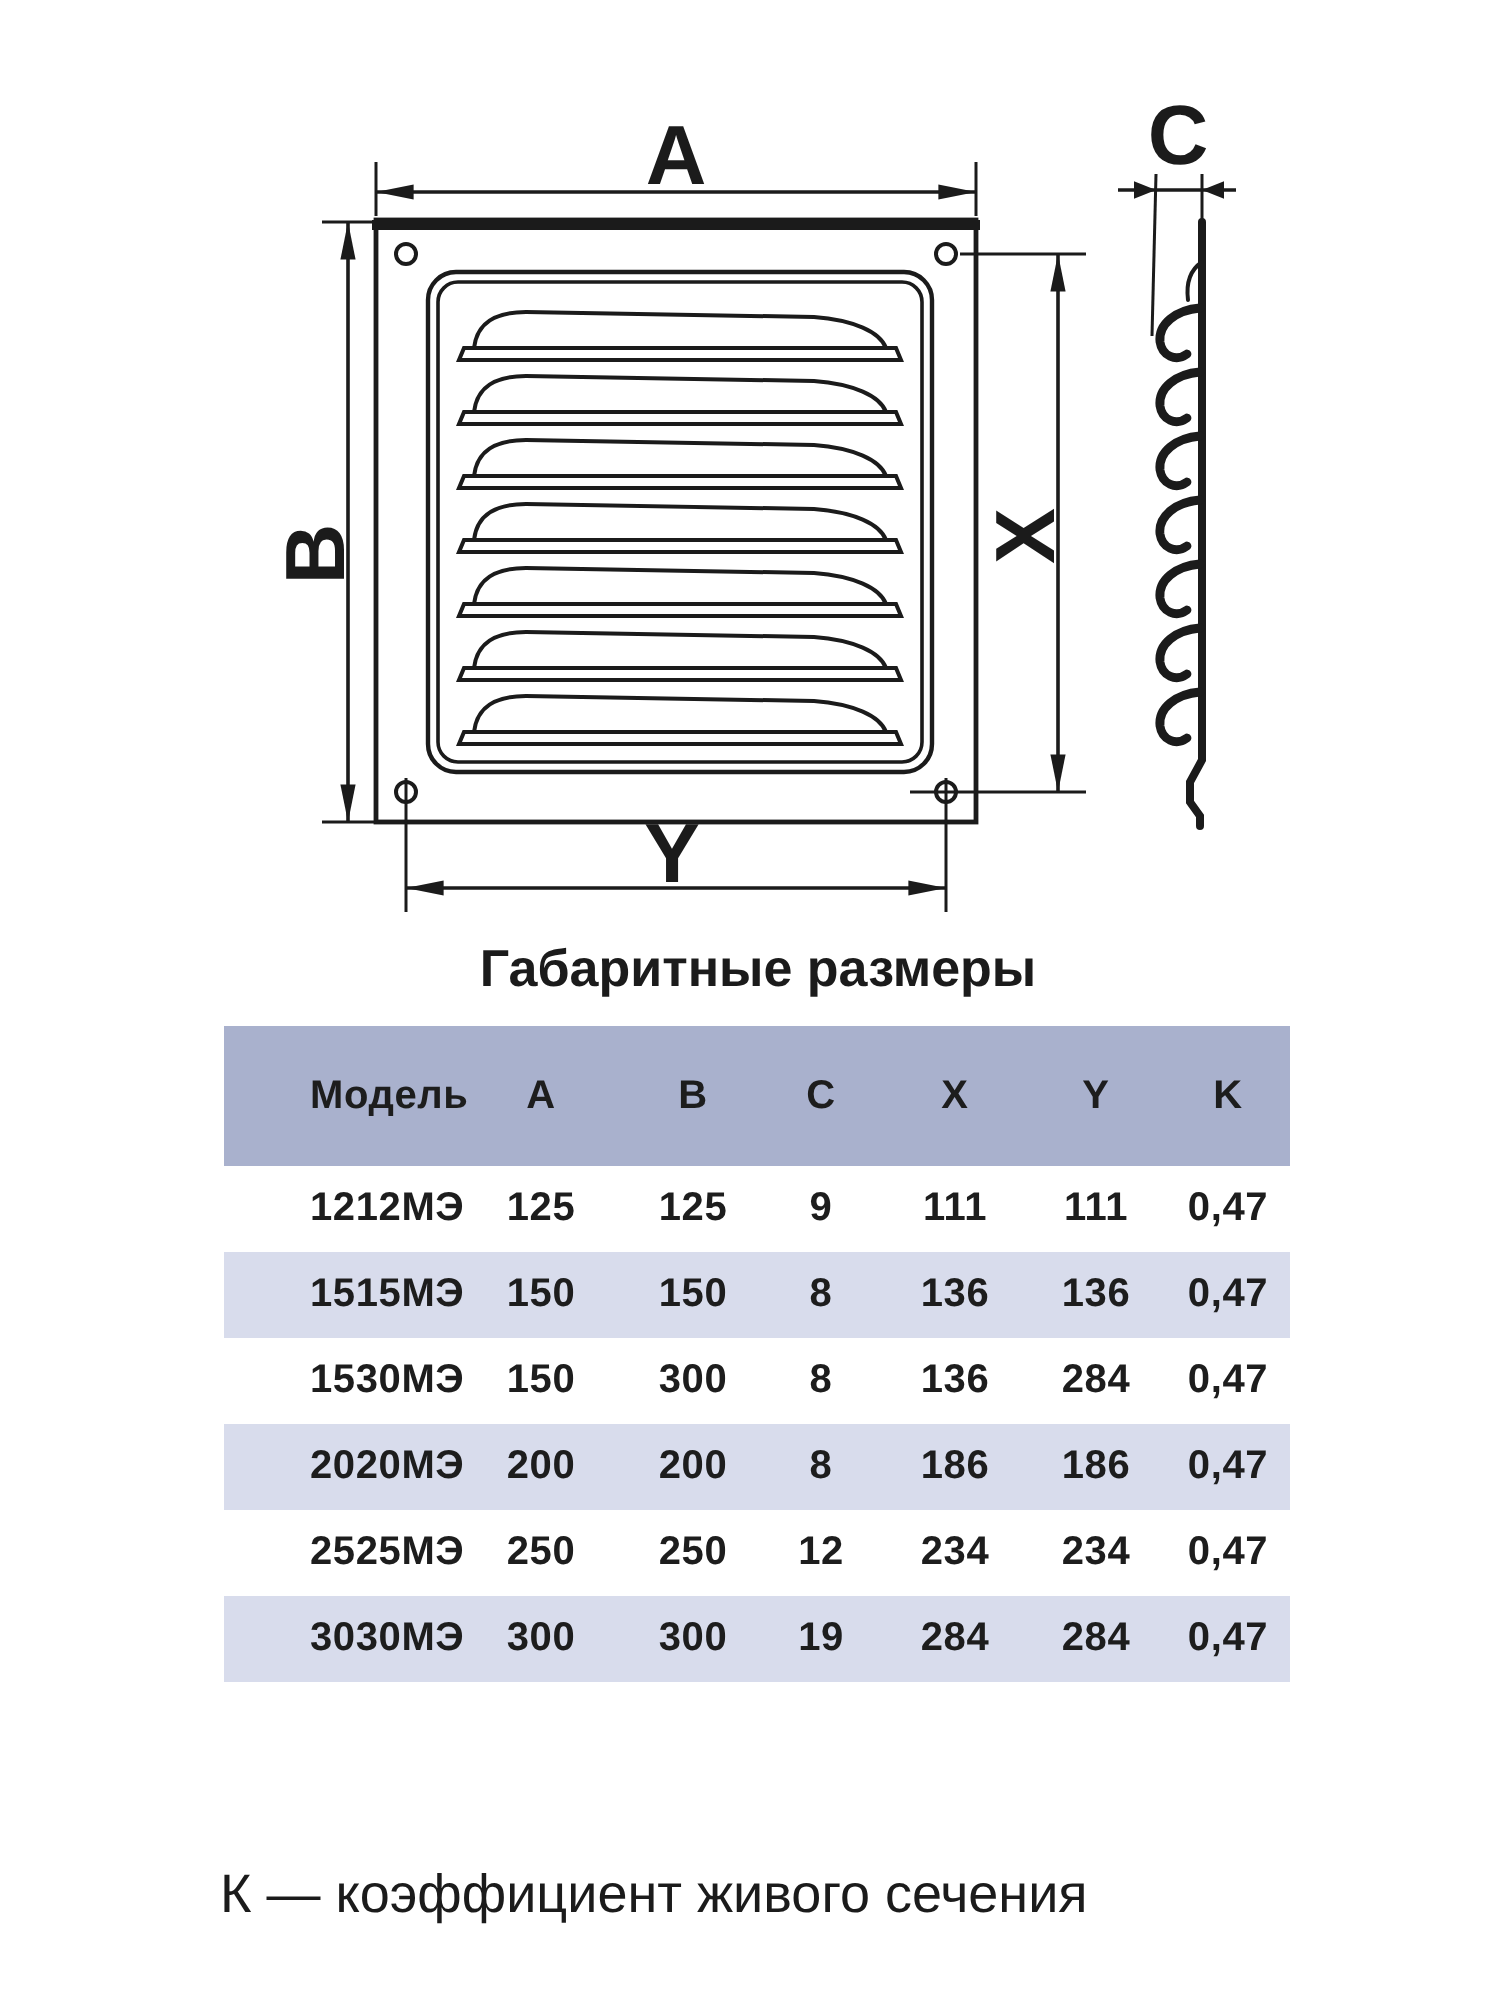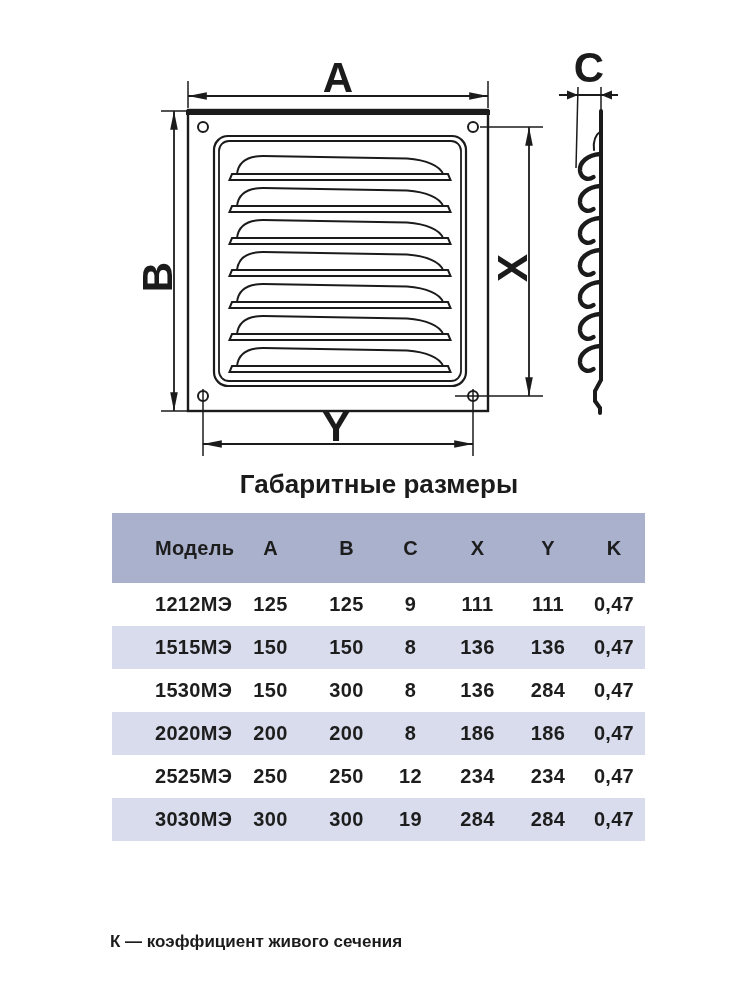--- a/index.html
+++ b/index.html
@@ -25,21 +25,21 @@
   }
   .t-row.head{height:70px;background:var(--header-bg,#a9b1cd);}
   .t-row.alt{background:var(--row-alt-bg,#d8dcec);}
   .cell{
     text-align:center;font-size:20px;font-weight:700;
     color:var(--text,#1d1d1d);letter-spacing:.3px;
   }
   .cell.c0{text-align:center;padding-left:26px;margin-left:17px;}
   .footnote{
     position:absolute;top:932px;left:110px;
-    font-size:17px;font-weight:700;color:#1b1b1b;
+    font-size:27px;font-weight:400;color:#1b1b1b;
   }
 </style>
 </head>
 <body>
 
 <svg class="drawing" width="750" height="470" viewBox="0 0 750 470">
   <defs>
     <marker id="arr" markerUnits="userSpaceOnUse" markerWidth="20" markerHeight="10" viewBox="0 0 20 10" refX="19.3" refY="5" orient="auto-start-reverse">
       <path d="M0.5,1.2 L19.3,5 L0.5,8.8 Z" fill="#1b1b1b"></path>
     </marker>

